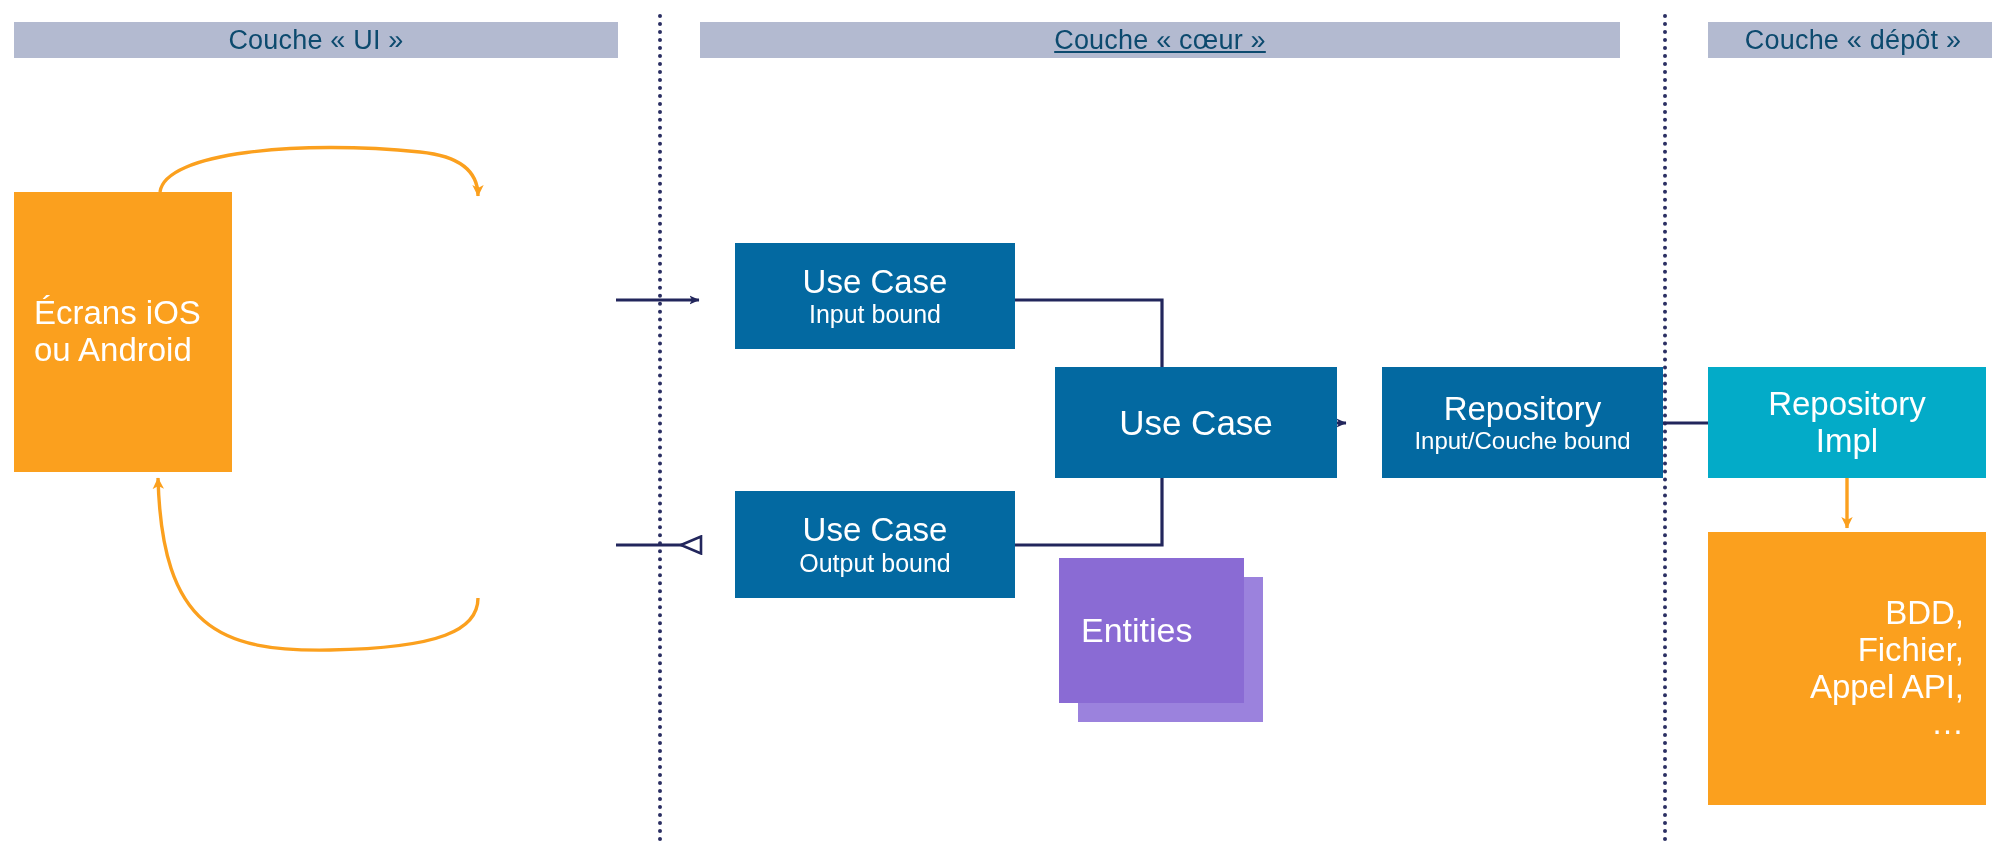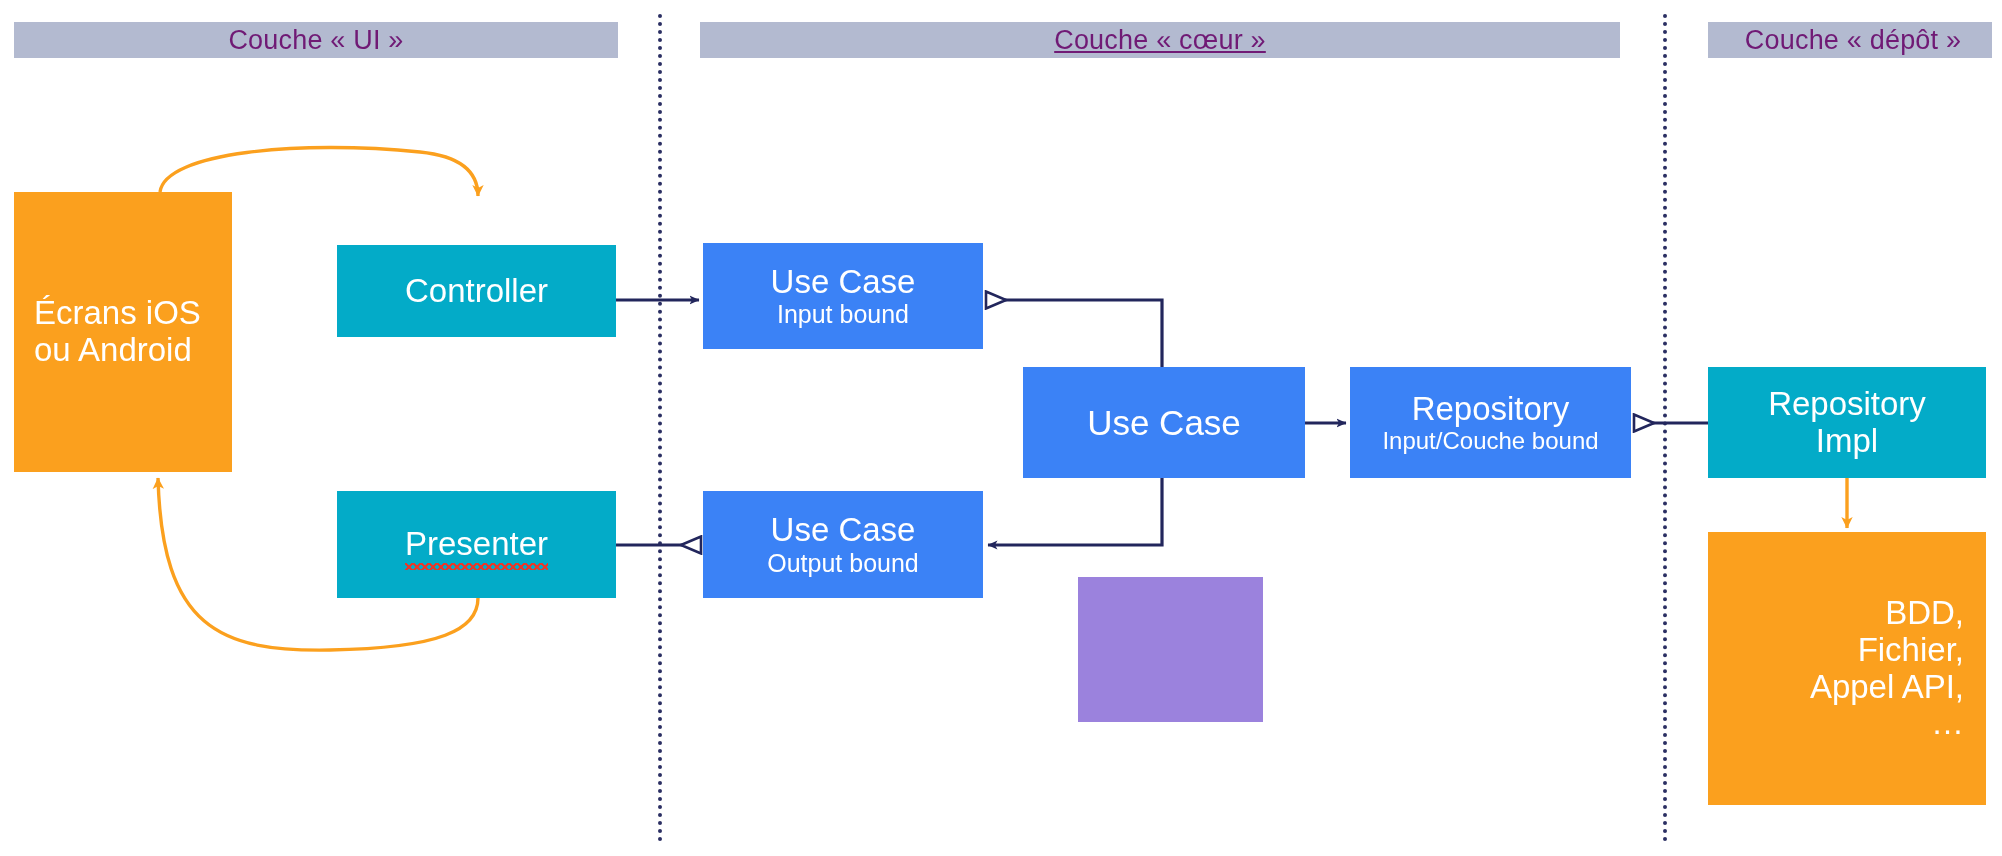--- a/index.html
+++ b/index.html
@@ -18,21 +18,21 @@
     height: 856px;
     background: #ffffff;
     overflow: hidden;
   }
   .band {
     position: absolute;
     display: flex;
     align-items: center;
     justify-content: center;
     background: #b3bad0;
-    color: #701a75;
+    color: #0c4a6e;
     font-size: 27px;
     letter-spacing: 0.2px;
     font-weight: 400;
   }
   .band-ui    { left: 14px;   top: 22px; width: 604px;  height: 36px; }
   .band-core  { left: 700px;  top: 22px; width: 920px;  height: 36px; text-decoration: underline; }
   .band-repo  { left: 1708px; top: 22px; width: 278px;  height: 36px; padding-left: 6px; }
 
   .divider {
     position: absolute;
@@ -53,21 +53,21 @@
     color: #ffffff;
     text-align: center;
     line-height: 1.12;
     box-sizing: border-box;
   }
   .box .t1 { font-size: 33px; font-weight: 400; }
   .box .t2 { font-size: 25px; font-weight: 400; }
 
   .orange { background: #fba01e; }
   .cyan   { background: #03abc8; }
-  .teal   { background: #3b82f6; }
+  .teal   { background: #0369a1; margin-left: 32px; }
   .purple-front { background: #8a6bd4; }
   .purple-back  { background: #9b82dd; }
 
   
   .screens {
     left: 14px; top: 192px; width: 218px; height: 280px;
     align-items: flex-start;
     justify-content: center;
     padding-left: 20px;
     text-align: left;
@@ -194,30 +194,21 @@
     <g>
       <line x1="1847" y1="478" x2="1847" y2="528" stroke="#fba01e" stroke-width="3.4" marker-end="url(#arrow-orange)"></line>
     </g>
   </svg>
 
   <div class="box orange screens">
     <span class="t1">Écrans iOS</span>
     <span class="t1">ou Android</span>
   </div>
 
-  <div class="box cyan controller">
-    <span class="t1">Controller</span>
-  </div>
-
-  <div class="box cyan presenter">
-    <span class="spell">
-      <span class="t1">Presenter</span>
-      <span class="squiggle"></span>
-    </span>
-  </div>
+
 
   <div class="box teal uc-input">
     <span class="t1">Use Case</span>
     <span class="t2">Input bound</span>
   </div>
 
   <div class="box teal uc-output">
     <span class="t1">Use Case</span>
     <span class="t2">Output bound</span>
   </div>
@@ -225,20 +216,23 @@
   <div class="box teal uc-center">
     <span class="t1">Use Case</span>
   </div>
 
   <div class="box teal repository">
     <span class="t1">Repository</span>
     <span class="t2">Input/Couche bound</span>
   </div>
 
   <div class="box purple-back entities-back"></div>
+  <div class="box purple-front entities-front">
+    <span class="t1">Entities</span>
+  </div>
 
   <div class="box cyan repo-impl">
     <span class="t1">Repository</span>
     <span class="t1">Impl</span>
   </div>
 
   <div class="box orange bdd">
     <span class="t1">BDD,</span>
     <span class="t1">Fichier,</span>
     <span class="t1">Appel API,</span>

